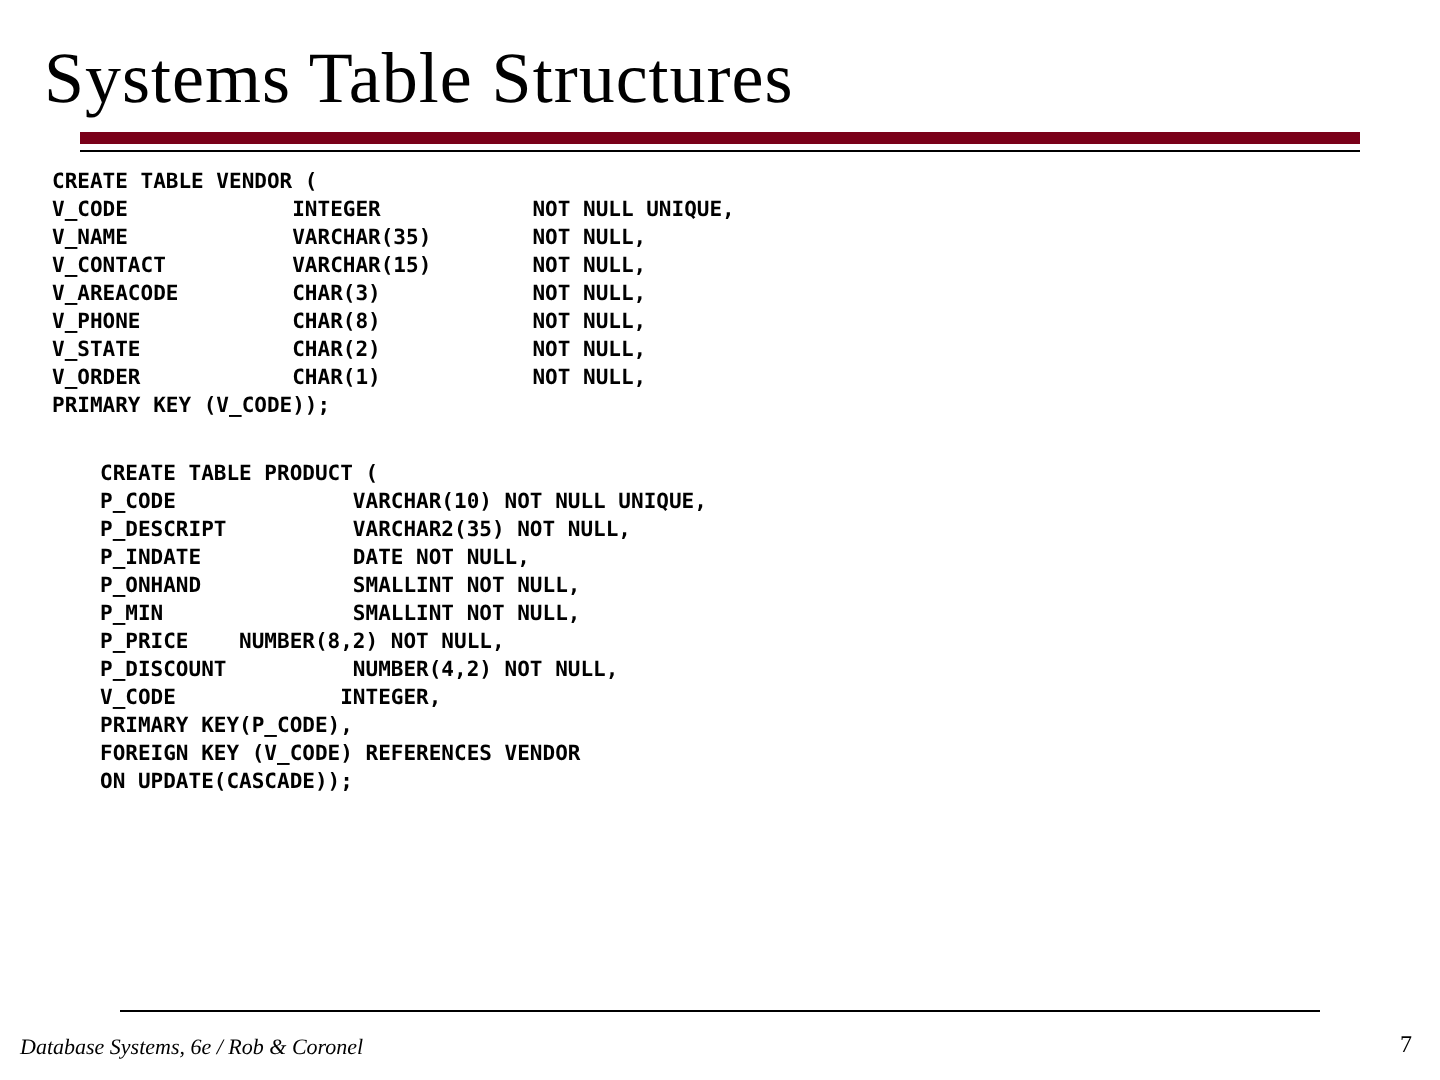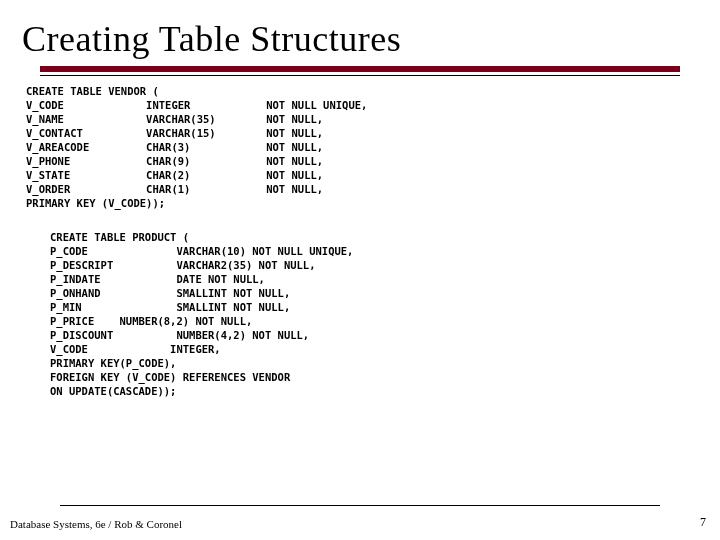--- a/index.html
+++ b/index.html
@@ -59,50 +59,51 @@
     left: 60px;
     width: 600px;
     height: 1.5px;
     background: #000;
     bottom: 34px;
   }
   .footer-left {
     position: absolute;
     left: 10px;
     bottom: 10px;
+    font-style: italic;
     font-size: 11px;
     color: #000;
     font-family: "Times New Roman", serif;
   }
   .footer-right {
     position: absolute;
     right: 14px;
     bottom: 10px;
     font-size: 12px;
     color: #000;
     font-family: "Times New Roman", serif;
   }
 </style>
 </head>
 <body>
 
 <div class="slide">
-  <h1 class="title">Creating Table Structures</h1>
+  <h1 class="title">Systems Table Structures</h1>
 
   <div class="rule-block">
     <div class="rule-thick"></div>
     <div class="rule-thin"></div>
   </div>
 
   <div class="code code-block-1">CREATE TABLE VENDOR (
 V_CODE             INTEGER            NOT NULL UNIQUE,
 V_NAME             VARCHAR(35)        NOT NULL,
 V_CONTACT          VARCHAR(15)        NOT NULL,
 V_AREACODE         CHAR(3)            NOT NULL,
-V_PHONE            CHAR(9)            NOT NULL,
+V_PHONE            CHAR(8)            NOT NULL,
 V_STATE            CHAR(2)            NOT NULL,
 V_ORDER            CHAR(1)            NOT NULL,
 PRIMARY KEY (V_CODE));</div>
 
   <div class="code code-block-2">CREATE TABLE PRODUCT (
 P_CODE              VARCHAR(10) NOT NULL UNIQUE,
 P_DESCRIPT          VARCHAR2(35) NOT NULL,
 P_INDATE            DATE NOT NULL,
 P_ONHAND            SMALLINT NOT NULL,
 P_MIN               SMALLINT NOT NULL,

